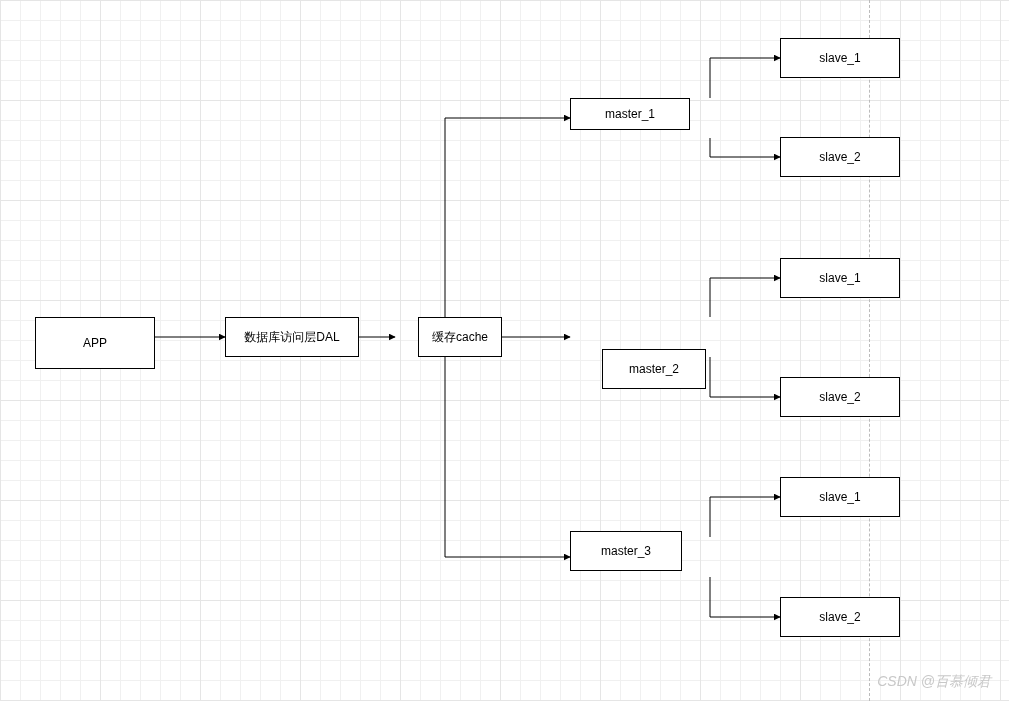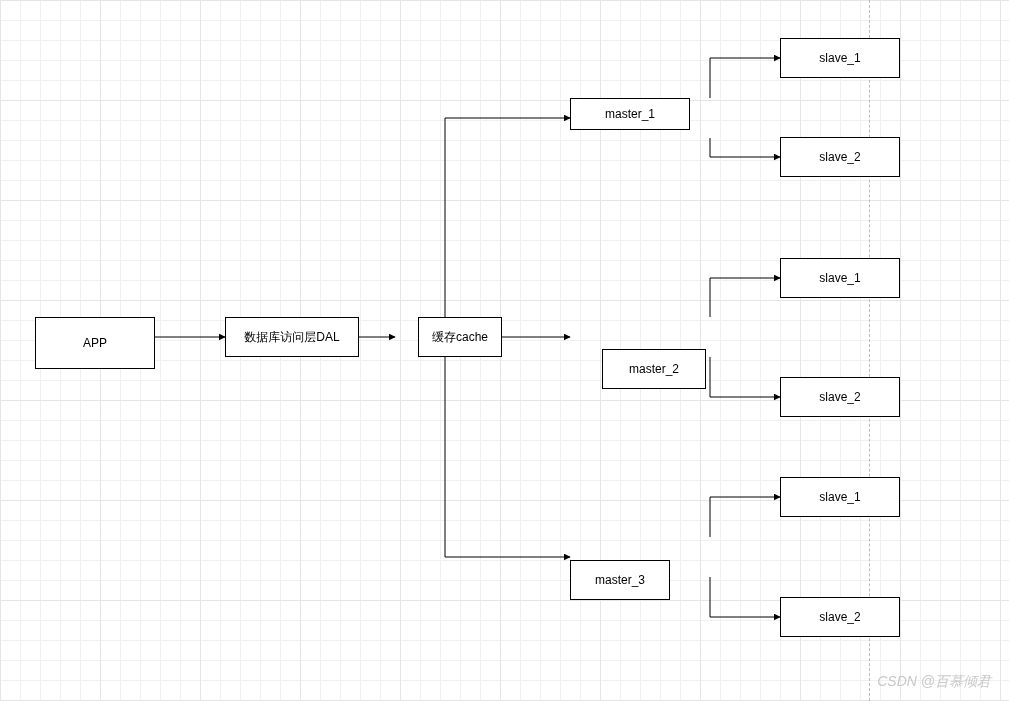--- a/index.html
+++ b/index.html
@@ -115,21 +115,21 @@
 </div>
 
 <div class="node" style="left:570px; top:98px; width:120px; height:32px;">
   <span>master_1</span>
 </div>
 
 <div class="node" style="left:602px; top:317px; width:104px; height:40px;margin-top:32px;">
   <span>master_2</span>
 </div>
 
-<div class="node" style="left:570px; top:560px; width:100px; height:40px;">
+<div class="node" style="left:570px; top:531px; width:112px; height:40px;">
   <span>master_3</span>
 </div>
 
 <div class="node" style="left:780px; top:38px; width:120px; height:40px;">
   <span>slave_1</span>
 </div>
 <div class="node" style="left:780px; top:137px; width:120px; height:40px;">
   <span>slave_2</span>
 </div>
 

